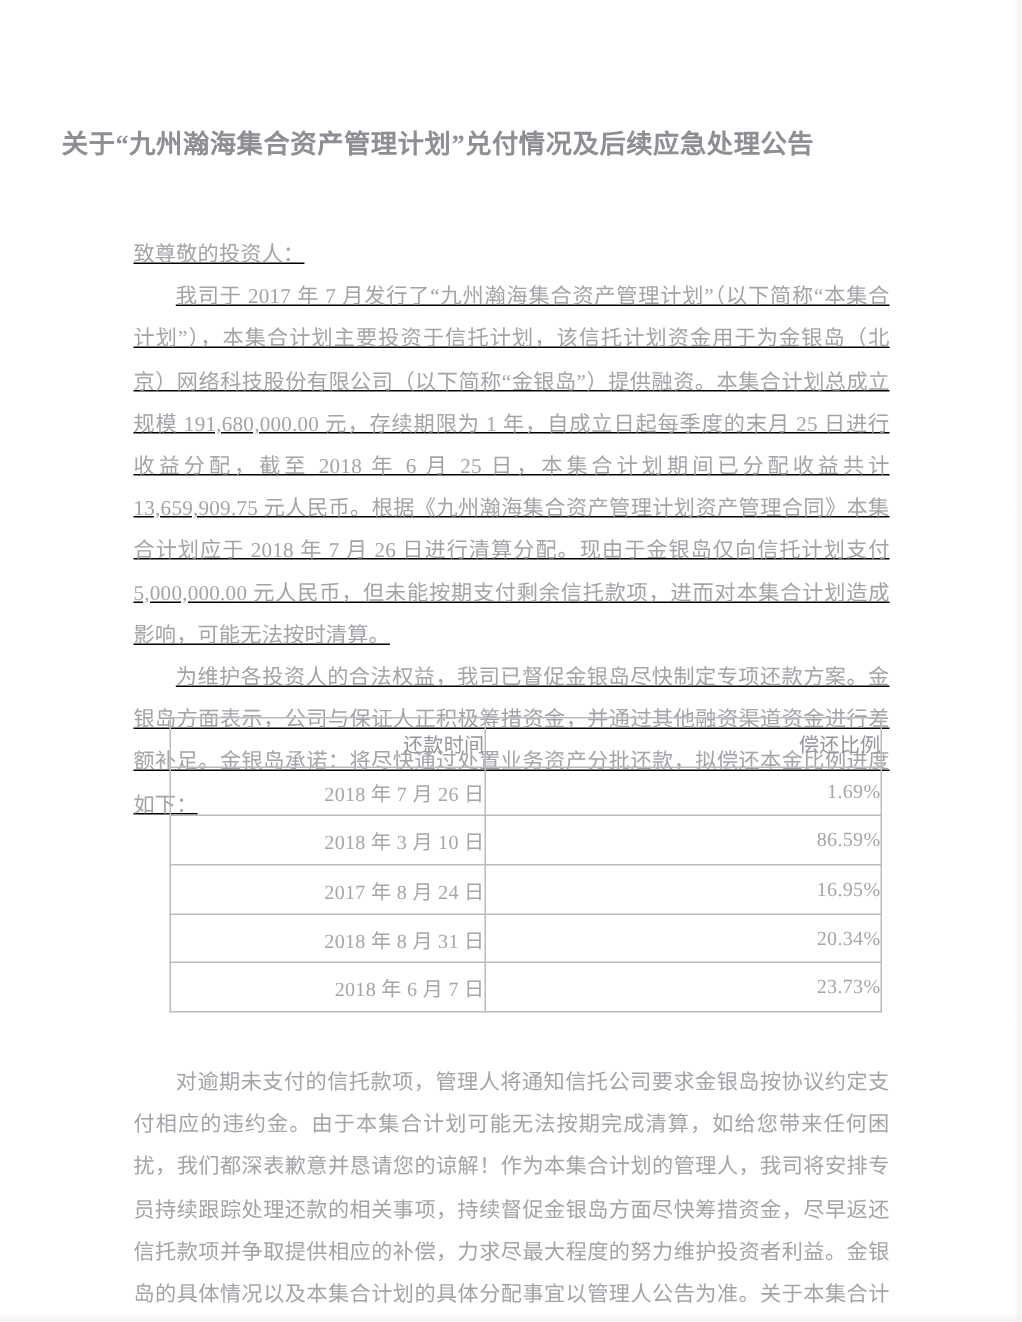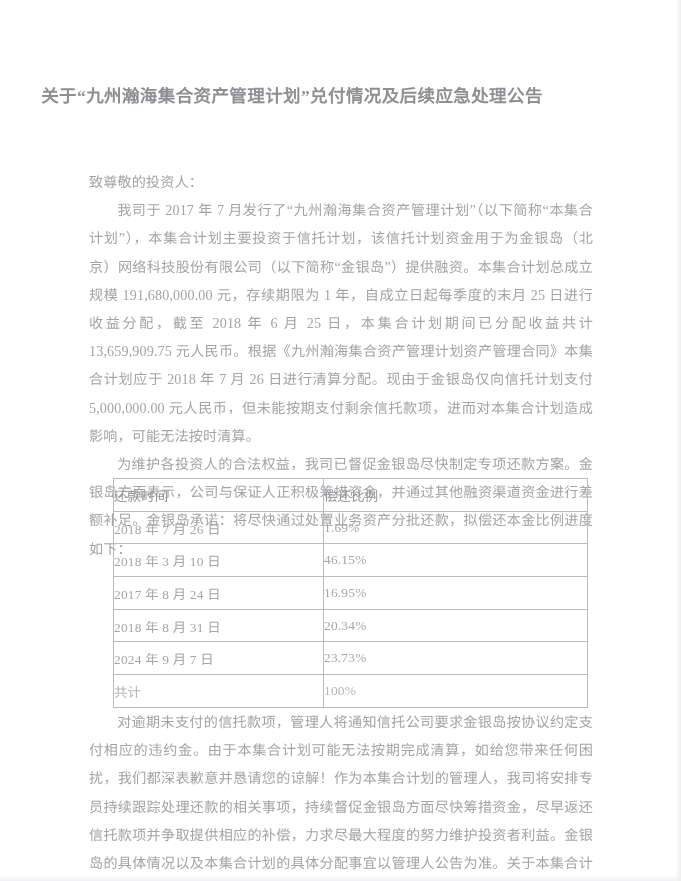--- a/index.html
+++ b/index.html
@@ -54,22 +54,23 @@
     font-size: 17.5px;
     font-weight: bold;
     letter-spacing: 0.4px;
     color: #8d8f94;
     font-family: "Liberation Serif", "DejaVu Serif", serif;
   }
 
   .body-block {
     position: absolute;
     left: 89px;
-    top: 168px;
+    top: 156px;
     width: 504px;
+    text-decoration: underline;
   }
 
   p.para {
     margin: 0 0 0 0;
     font-size: 14.1px;
     line-height: 28.2px;
     color: #a2a4a8;
     text-align: justify;
     text-justify: inter-ideograph;
     letter-spacing: 0.15px;
@@ -96,21 +97,21 @@
     border-collapse: collapse;
     table-layout: fixed;
   }
   table.repay-table col.c1 { width: 210px; }
   table.repay-table col.c2 { width: 264px; }
 
   table.repay-table th,
   table.repay-table td {
     border: 1px solid #b9bbbf;
     height: 31.7px;
-    text-align: left;
+    text-align: right;
     vertical-align: middle;
     font-size: 13.4px;
     font-weight: normal;
     color: #a4a6aa;
     letter-spacing: 0.2px;
     font-family: "Liberation Serif", "DejaVu Serif", serif;
     padding: 0;
   }
   table.repay-table th {
     color: #95979c;
@@ -151,37 +152,33 @@
           <th>偿还比例</th>
         </tr>
       </thead>
       <tbody>
         <tr>
           <td>2018 年 7 月 26 日</td>
           <td>1.69%</td>
         </tr>
         <tr>
           <td>2018 年 3 月 10 日</td>
-          <td>46.15%</td>
+          <td>86.59%</td>
         </tr>
         <tr>
           <td>2017 年 8 月 24 日</td>
           <td>16.95%</td>
         </tr>
         <tr>
           <td>2018 年 8 月 31 日</td>
           <td>20.34%</td>
         </tr>
         <tr>
-          <td>2024 年 9 月 7 日</td>
+          <td>2018 年 6 月 7 日</td>
           <td>23.73%</td>
-        </tr>
-        <tr class="total-row">
-          <td>共计</td>
-          <td>100%</td>
         </tr>
       </tbody>
     </table>
   </div>
 
   <div class="tail-block">
     <p class="para indent">对逾期未支付的信托款项，管理人将通知信托公司要求金银岛按协议约定支付相应的违约金。由于本集合计划可能无法按期完成清算，如给您带来任何困扰，我们都深表歉意并恳请您的谅解！作为本集合计划的管理人，我司将安排专员持续跟踪处理还款的相关事项，持续督促金银岛方面尽快筹措资金，尽早返还信托款项并争取提供相应的补偿，力求尽最大程度的努力维护投资者利益。金银岛的具体情况以及本集合计划的具体分配事宜以管理人公告为准。关于本集合计划的进展安排以管理人最新公告为准。</p>
   </div>
 
   <div class="scan-edge-right"></div>

